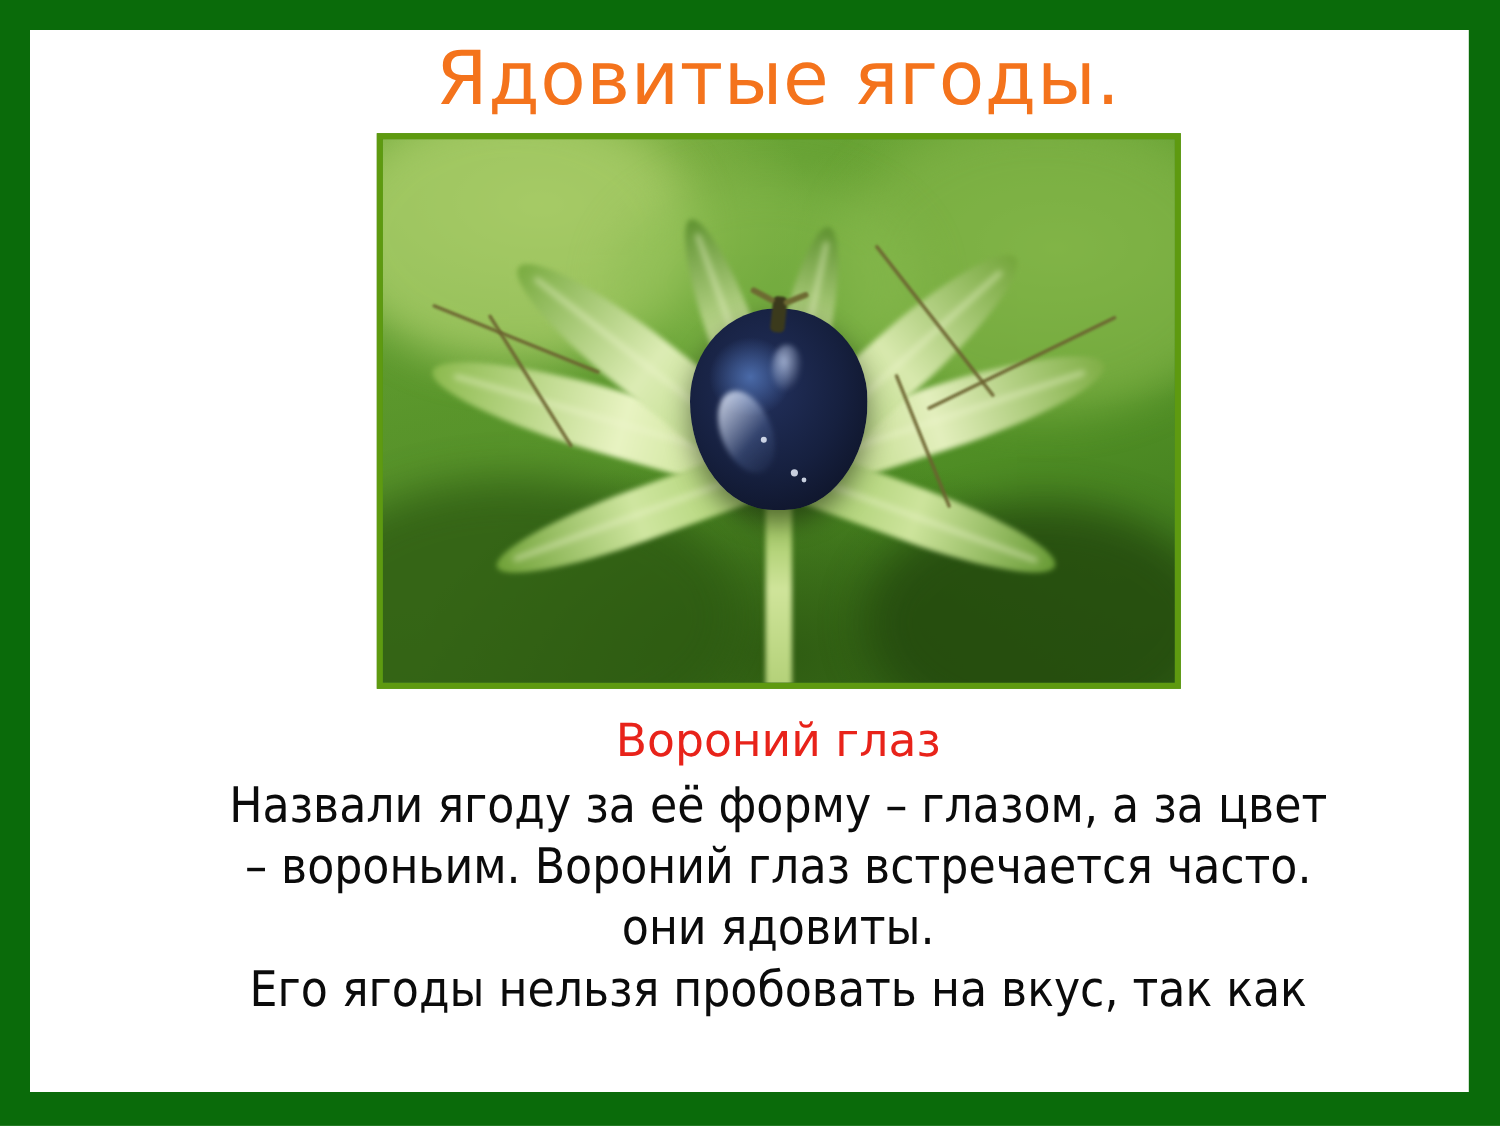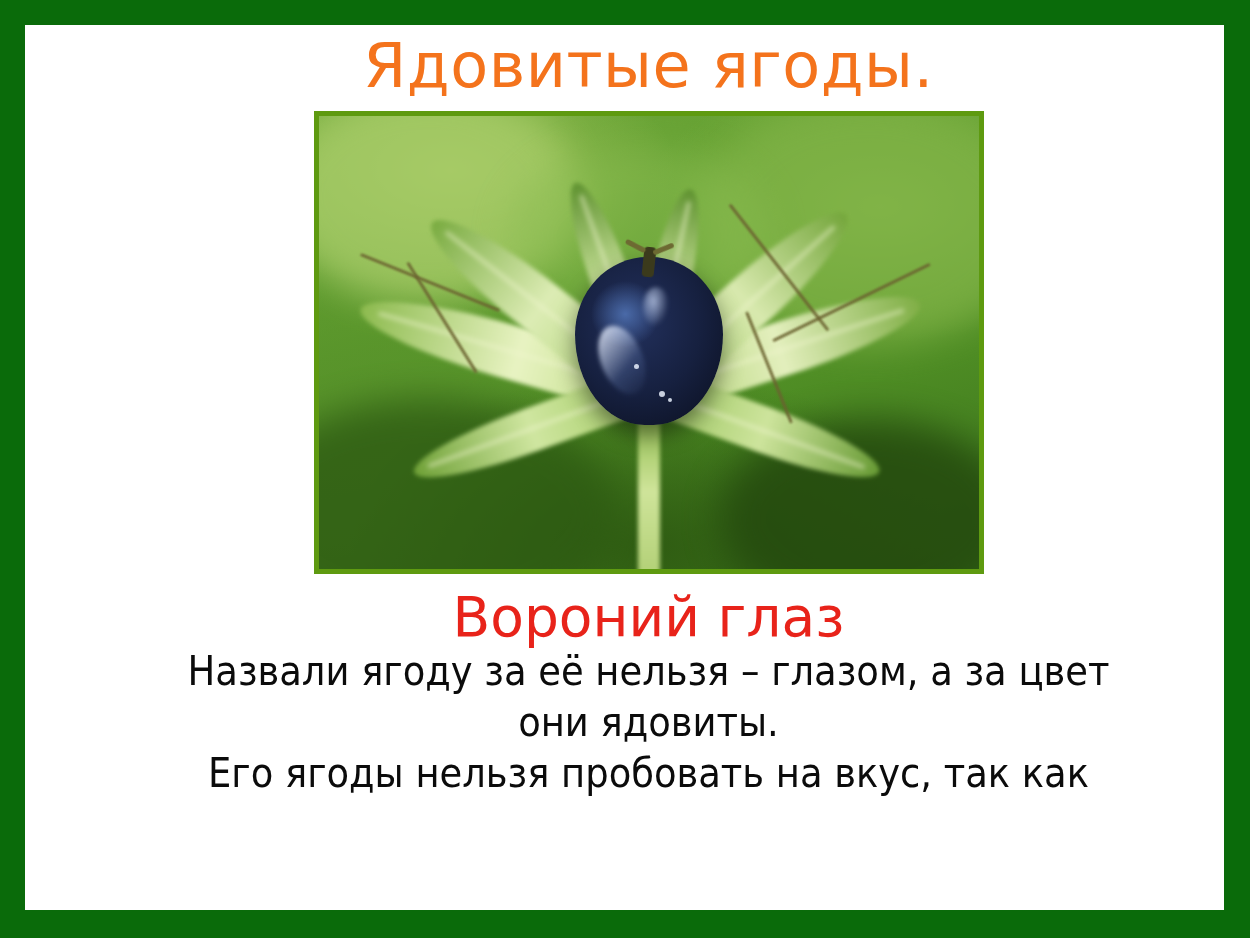--- a/index.html
+++ b/index.html
@@ -187,21 +187,21 @@
     background:#6d6a32;
     border-radius:3px;
   }
   .berry-stem::before { left:-20px; transform:rotate(22deg); }
   .berry-stem::after  { left:8px;  transform:rotate(-28deg); }
 
   
   .caption {
     margin-top:18px;
     font-family:"DejaVu Sans", sans-serif;
-    font-size:55px;
+    font-size:38px;
     line-height:50px;
     color:#e8231a;
     white-space:nowrap;
   }
 
   
   .body-text {
     margin-top:4px;
     width:1090px;
     text-align:center;
@@ -252,19 +252,20 @@
           <span class="dot d2"></span>
           <span class="dot d3"></span>
         </span>
         <span class="berry-stem"></span>
       </div>
     </div>
 
     <div class="caption">Вороний глаз</div>
 
     <div class="body-text">
-      <span class="ln">Назвали ягоду за её нельзя – глазом, а за цвет</span>
+      <span class="ln">Назвали ягоду за её форму – глазом, а за цвет</span>
+      <span class="ln">– вороньим. Вороний глаз встречается часто.</span>
       <span class="ln">они ядовиты.</span>
       <span class="ln">Его ягоды нельзя пробовать на вкус, так как</span>
     </div>
 
   </div>
 </div>
 
 </body></html>

